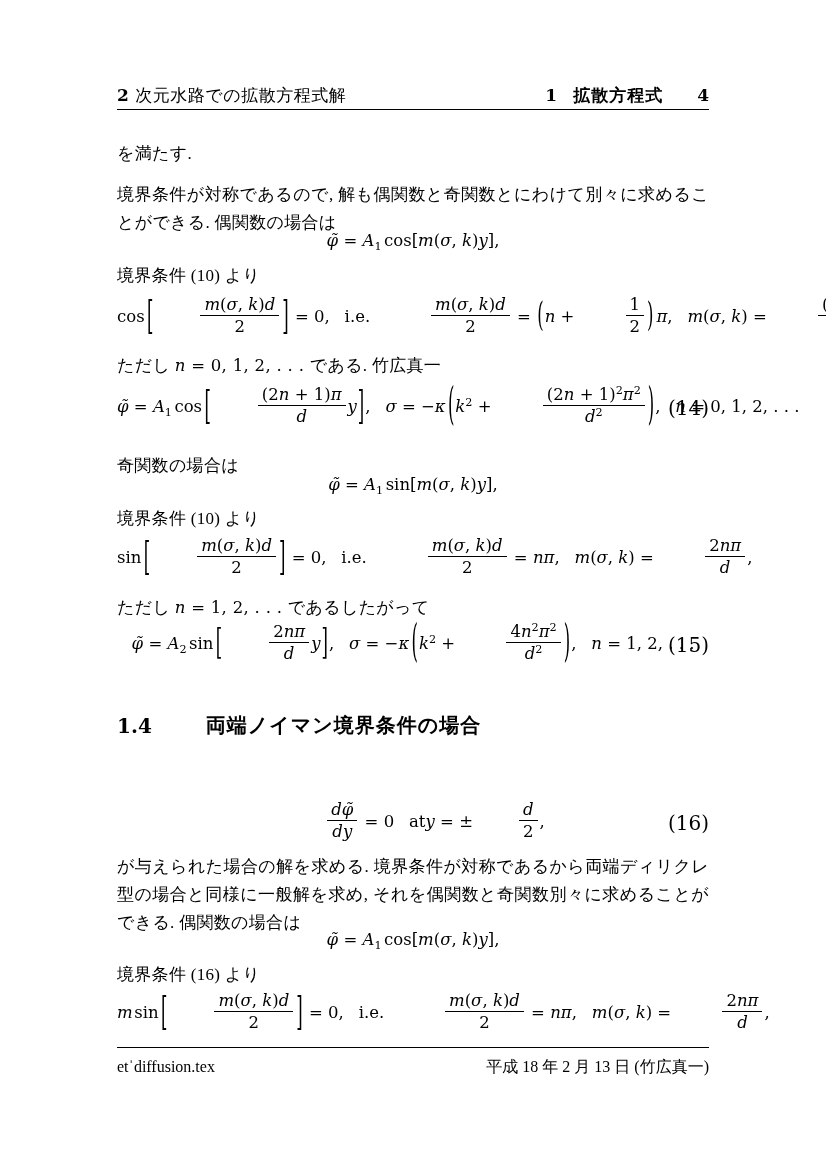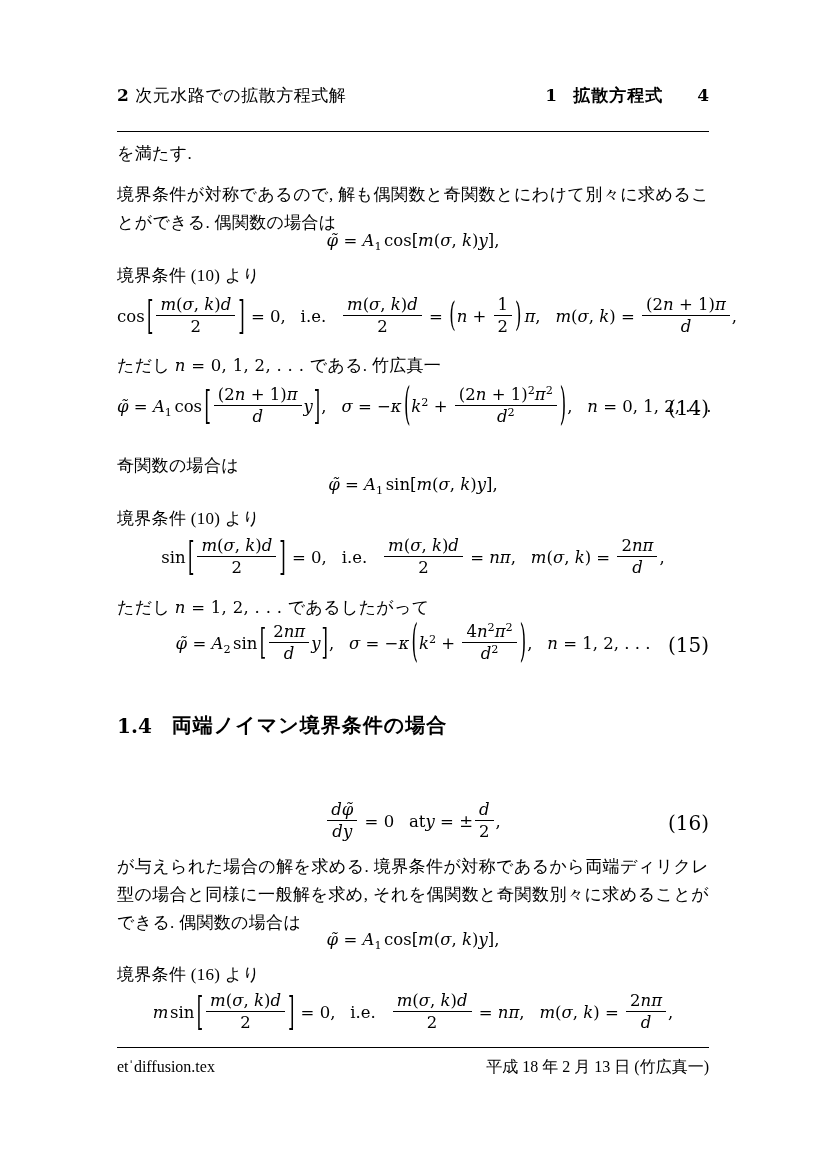--- a/index.html
+++ b/index.html
@@ -8,54 +8,54 @@
     position:relative; width:826px; height:1169px;
     background:#ffffff; color:#000;
     font-family:"Liberation Serif", serif;
     overflow:hidden;
   }
   .blk { position:absolute; left:117px; width:592px; }
 
   
   .header {
     top:84px; display:flex; justify-content:space-between; align-items:flex-end;
-    border-bottom:1.4px solid #000; padding-bottom:24px; font-size:17px;
+    border-bottom:1.4px solid #000; padding-bottom:2px; font-size:17px;
   }
   .h-left { letter-spacing:0.5px; }
   .h-left .h-num { font-weight:bold; font-family:"DejaVu Serif", serif; margin-right:6px; }
   .h-right { display:flex; align-items:baseline; }
   .h-secno { font-weight:bold; font-family:"DejaVu Serif", serif; margin-right:16px; }
   .h-sectitle { font-weight:bold; font-family:"Liberation Sans", sans-serif; letter-spacing:1px; }
   .h-page { font-weight:bold; font-family:"DejaVu Serif", serif; margin-left:34px; }
   .footer {
     top:1047px; display:flex; justify-content:space-between; align-items:baseline;
     border-top:1.4px solid #000; padding-top:9px; font-size:16px;
   }
 
   
   .textline { font-size:17px; line-height:26px; letter-spacing:0.3px; }
   .para { font-size:17px; line-height:28px; text-align:justify; letter-spacing:0.3px; }
 
   
   .sec { display:flex; align-items:center; }
   .sec-num { font-size:20px; font-weight:bold; font-family:"DejaVu Serif", serif; margin-right:20px; }
-  .sec-title { font-size:20px; font-weight:bold; font-family:"Liberation Sans", sans-serif; letter-spacing:1px; }
+  .sec-title { font-size:20px; font-weight:bold; font-family:"Liberation Sans", sans-serif; letter-spacing:1px;margin-left:34px; }
 
   
   .eqrow { text-align:center; font-size:16.5px; font-family:"DejaVu Serif", serif; white-space:nowrap; }
   .eqrow span { white-space:pre; }
   .eqrow .label { position:absolute; right:0; top:50%; transform:translateY(-50%); font-size:20px; }
   .textline .r, .textline .i, .textline .sup, .textline .sb { font-size:16.5px; }
   .r { font-family:"DejaVu Serif", serif; font-style:normal; }
   .i { font-family:"DejaVu Serif", serif; font-style:italic; }
   .j { font-family:"Liberation Serif", serif; }
   .sup { font-family:"DejaVu Serif", serif; font-size:68%; vertical-align:super; line-height:0; }
   .sb  { font-family:"DejaVu Serif", serif; font-size:68%; vertical-align:sub; line-height:0; }
   .frac { display:inline-block; vertical-align:middle; text-align:center; margin:0 2px; transform:translateY(-2px); }
-  .frac .num, .frac .den { display:block; padding:0 4px; line-height:1.3; }
+  .frac .num, .frac .den { display:block; padding:0 4px; line-height:1.3;margin-left:44px; }
   .frac .den { border-top:1px solid #000; }
   .big { display:inline-block; transform-origin:50% 50%; vertical-align:middle; line-height:1;
          font-family:"DejaVu Serif", serif; margin:0 1px; transform:translateY(-2px) scaleY(var(--s,2.2)); }
   .msp { display:inline-block; }
 </style>
 </head>
 <body>
 
 <div class="page">
 

